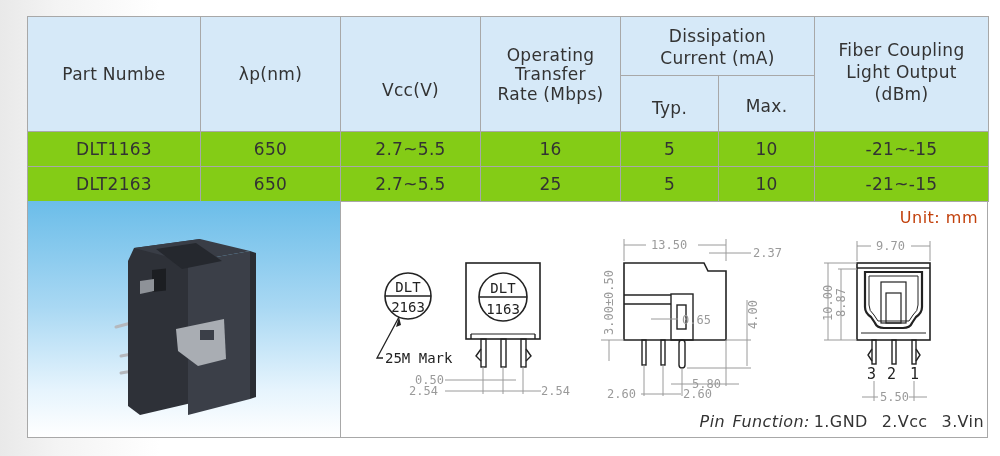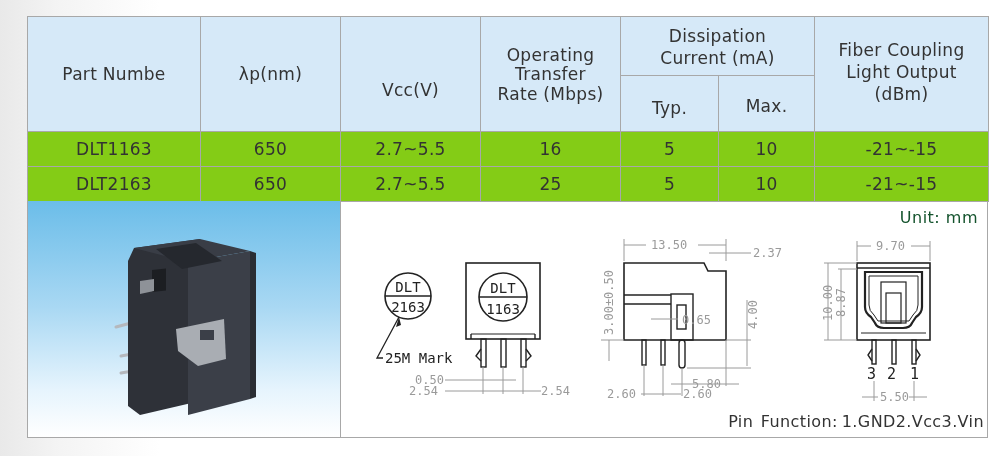--- a/index.html
+++ b/index.html
@@ -24,28 +24,28 @@
     position:absolute; left:0; top:185px; width:961px; height:237px;
     border:1px solid #a8a8a8; border-top:none; box-sizing:border-box;
   }
   .photo {
     position:absolute; left:0; top:0; width:313px; height:236px;
     background: linear-gradient(to bottom, #6bbde9 0%, #a9d8f3 45%, #e6f4fd 80%, #ffffff 100%);
     border-right:1px solid #a8a8a8; box-sizing:border-box;
   }
   .drawing { position:absolute; left:313px; top:0; width:647px; height:236px; }
   .unit {
-    position:absolute; right:10px; top:7px; font-size:16px; color:#14532d; letter-spacing:0.5px;
+    position:absolute; right:10px; top:7px; font-size:16px; color:#c2410c; letter-spacing:0.5px;
   }
   .pinfunc {
     position:absolute; right:4px; bottom:6px; font-size:16px; color:#333; letter-spacing:0.4px;
     word-spacing:2px;
   }
-  .pinfunc span { }
-  .pinfunc span:first-child { margin-left:7px; }
+  .pinfunc span { margin-left:14px; }
+  .pinfunc span:first-child { margin-left:7px;font-style:italic; }
   svg text.dim { font-family:"DejaVu Sans Mono", "Liberation Mono", monospace; fill:#9a9a9a; font-size:12px; }
   svg text.mark { font-family:"DejaVu Sans Mono", "Liberation Mono", monospace; fill:#222; }
 </style>
 </head>
 <body>
 
 <div class="sheet">
   <table class="spec">
     <colgroup>
       <col style="width:173px">

